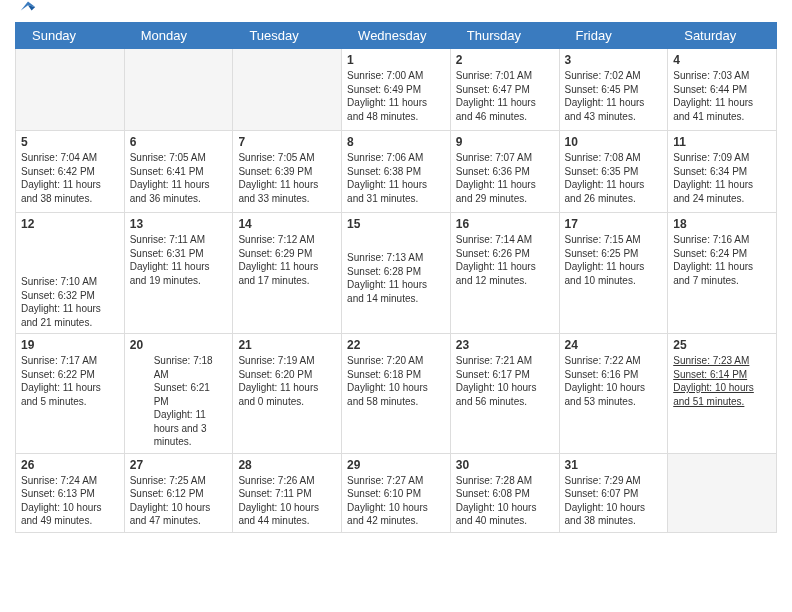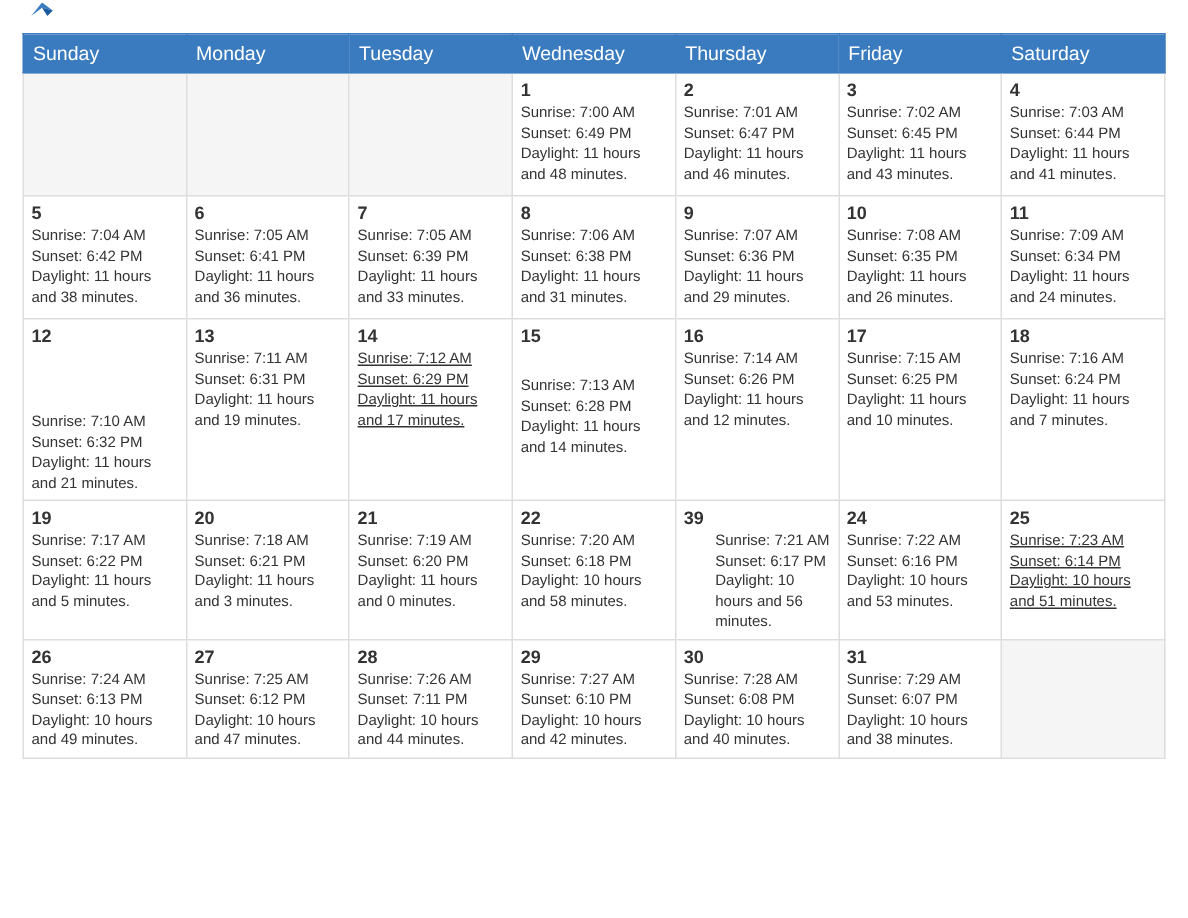--- a/index.html
+++ b/index.html
@@ -62,21 +62,21 @@
     }
     .calendar {
       width: 100%;
       border-collapse: collapse;
       border: 1px solid #ccc;
     }
     .calendar th {
       background: #3a7bbf;
       color: #fff;
       text-align: left;
-      padding: 5px 6px;
+      padding: 5px 16px;
       font-size: 13px;
       font-weight: normal;
       border: 1px solid #3a7bbf;
     }
     .calendar td {
       vertical-align: top;
       border: 1px solid #ddd;
       padding: 4px 5px;
       width: calc(100% / 7);
       height: 82px;
@@ -219,21 +219,21 @@
 Daylight: 11 hours and 21 minutes.</div>
           </td>
           <td>
             <span class="day-number">13</span>
             <div class="day-info" style="white-space: pre-line;">Sunrise: 7:11 AM
 Sunset: 6:31 PM
 Daylight: 11 hours and 19 minutes.</div>
           </td>
           <td>
             <span class="day-number">14</span>
-            <div class="day-info" style="white-space: pre-line; text-decoration: underline;">Sunrise: 7:12 AM
+            <div class="day-info" style="white-space: pre-line;">Sunrise: 7:12 AM
 Sunset: 6:29 PM
 Daylight: 11 hours and 17 minutes.</div>
           </td>
           <td>
             <span class="day-number">15</span>
             <div class="day-info" style="white-space: pre-line; margin-top: 20px;">Sunrise: 7:13 AM
 Sunset: 6:28 PM
 Daylight: 11 hours and 14 minutes.</div>
           </td>
           <td>
@@ -257,39 +257,39 @@
         </tr>
         <tr>
           <td>
             <span class="day-number">19</span>
             <div class="day-info" style="white-space: pre-line;">Sunrise: 7:17 AM
 Sunset: 6:22 PM
 Daylight: 11 hours and 5 minutes.</div>
           </td>
           <td>
             <span class="day-number">20</span>
-            <div class="day-info" style="white-space: pre-line;">Sunrise: 7:18 AM
+            <div class="day-info" style="white-space: pre-line; margin-left: 24px;">Sunrise: 7:18 AM
 Sunset: 6:21 PM
 Daylight: 11 hours and 3 minutes.</div>
           </td>
           <td>
             <span class="day-number">21</span>
             <div class="day-info" style="white-space: pre-line;">Sunrise: 7:19 AM
 Sunset: 6:20 PM
 Daylight: 11 hours and 0 minutes.</div>
           </td>
           <td>
             <span class="day-number">22</span>
             <div class="day-info" style="white-space: pre-line;">Sunrise: 7:20 AM
 Sunset: 6:18 PM
 Daylight: 10 hours and 58 minutes.</div>
           </td>
           <td>
-            <span class="day-number">39</span>
-            <div class="day-info" style="white-space: pre-line; margin-left: 21px;">Sunrise: 7:21 AM
+            <span class="day-number">23</span>
+            <div class="day-info" style="white-space: pre-line;">Sunrise: 7:21 AM
 Sunset: 6:17 PM
 Daylight: 10 hours and 56 minutes.</div>
           </td>
           <td>
             <span class="day-number">24</span>
             <div class="day-info" style="white-space: pre-line;">Sunrise: 7:22 AM
 Sunset: 6:16 PM
 Daylight: 10 hours and 53 minutes.</div>
           </td>
           <td>

